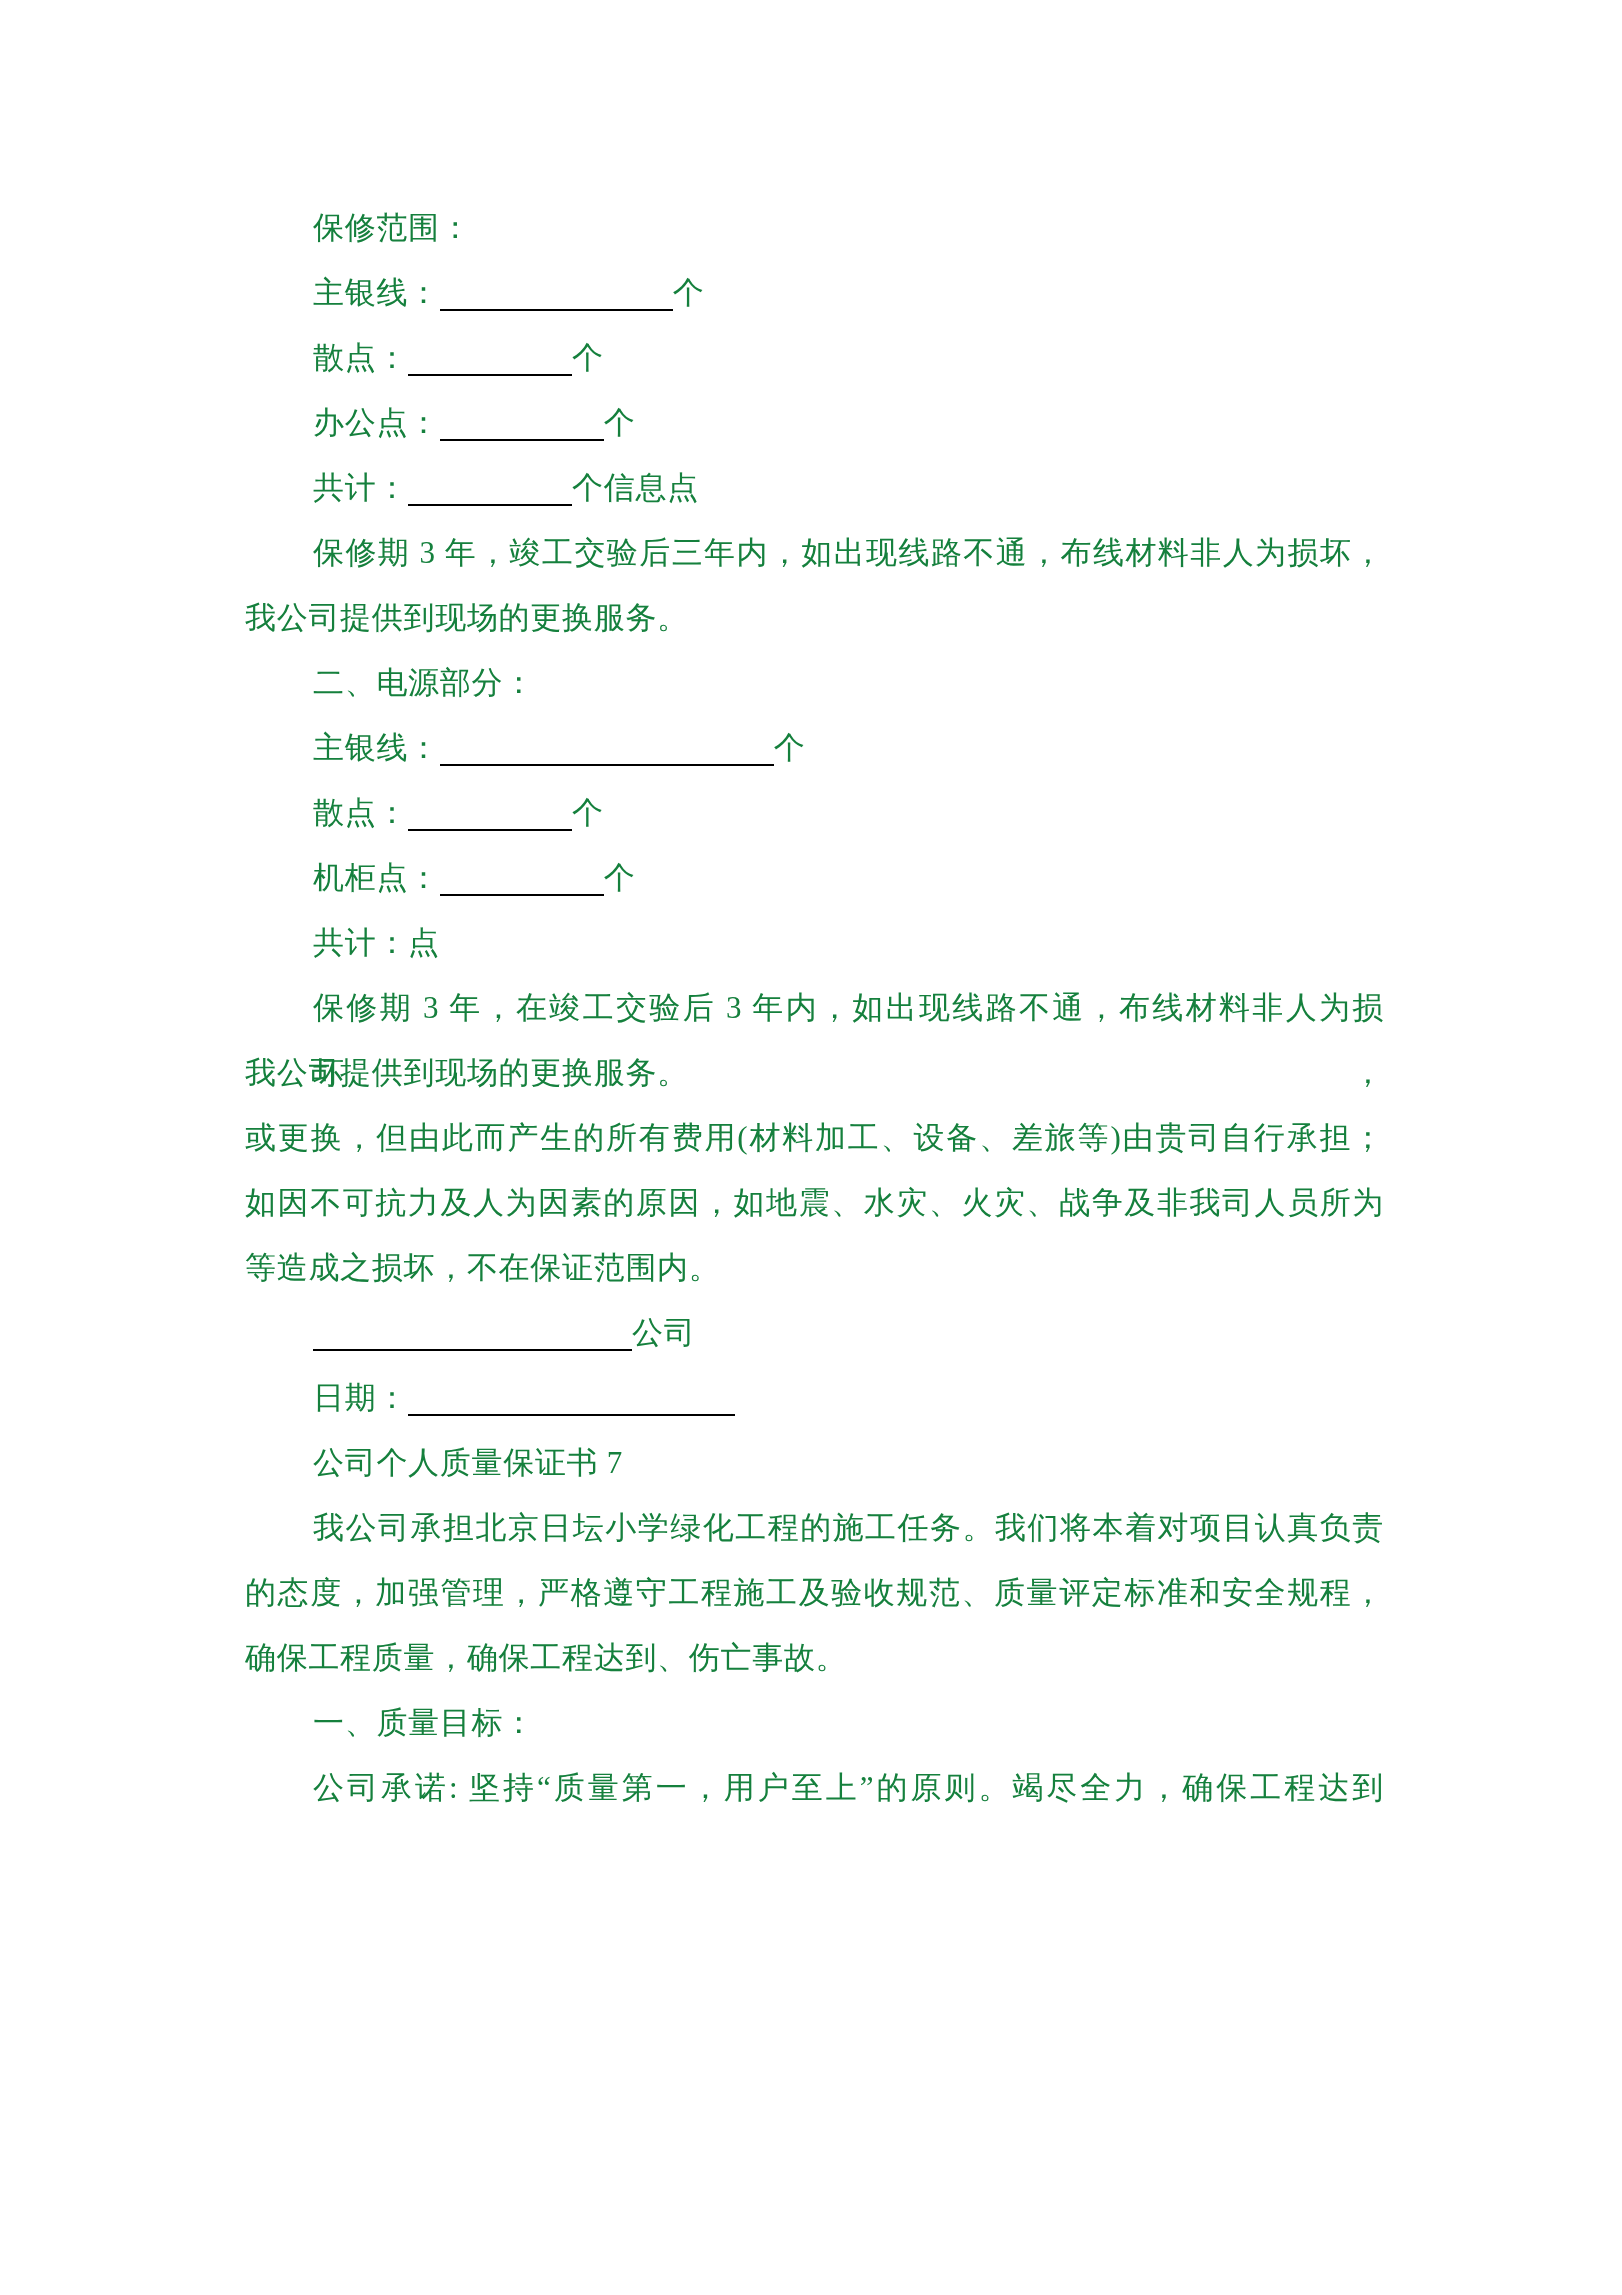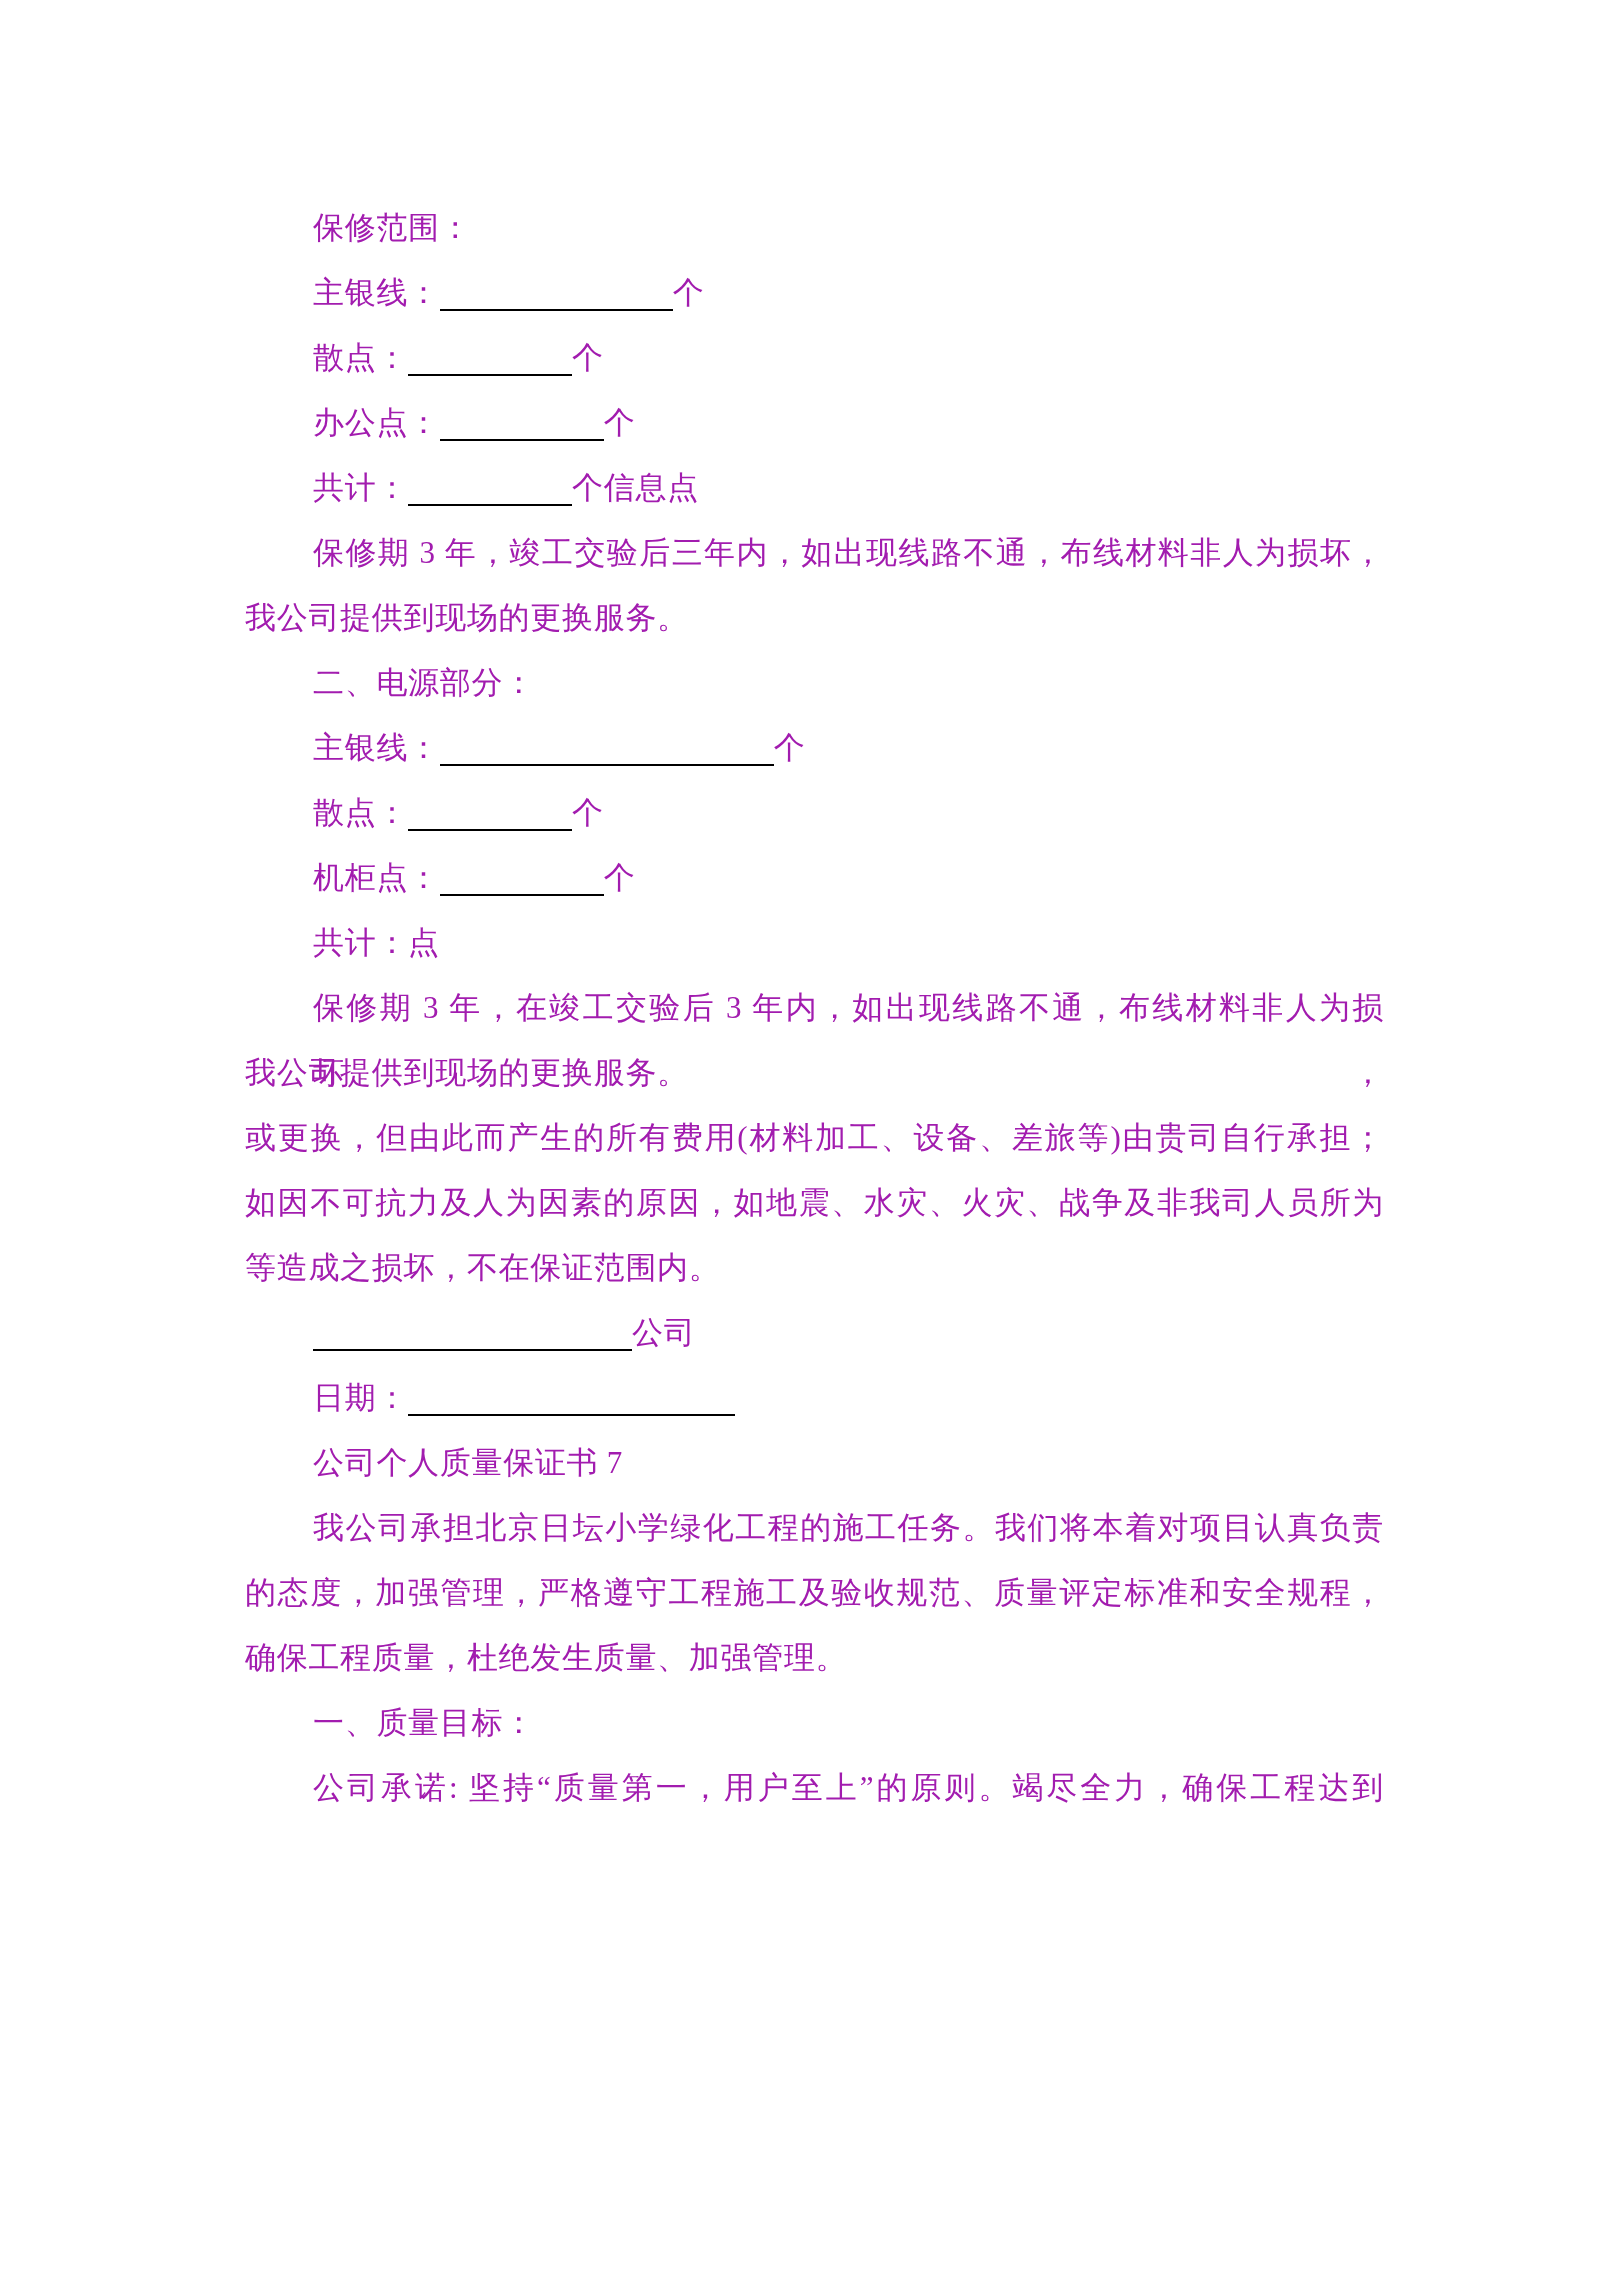--- a/index.html
+++ b/index.html
@@ -5,21 +5,21 @@
   html, body {
     margin: 0;
     padding: 0;
     background: #ffffff;
   }
   .page {
     position: relative;
     width: 1623px;
     height: 2295px;
     background: #ffffff;
-    color: #a21caf;
+    color: #15803d;
     font-family: "Liberation Serif", "DejaVu Serif", serif;
     font-size: 31px;
     overflow: hidden;
   }
   .doc {
     position: absolute;
     left: 245px;
     top: 195px;
     width: 1139px;
   }
@@ -63,18 +63,18 @@
       <div class="line indent justify"><span>保修期 3 年，在竣工交验后 3 年内，如出现线路不通，布线材料非人为损坏，</span></div>
       <div class="line"><span>我公司提供到现场的更换服务。</span></div>
       <div class="line justify"><span>或更换，但由此而产生的所有费用(材料加工、设备、差旅等)由贵司自行承担；</span></div>
       <div class="line justify"><span>如因不可抗力及人为因素的原因，如地震、水灾、火灾、战争及非我司人员所为</span></div>
       <div class="line"><span>等造成之损坏，不在保证范围内。</span></div>
       <div class="line indent"><span class="blank" style="width: 319px;"></span><span>公司</span></div>
       <div class="line indent"><span>日期：</span><span class="blank" style="width: 327px;"></span></div>
       <div class="line indent"><span>公司个人质量保证书 7</span></div>
       <div class="line indent justify"><span>我公司承担北京日坛小学绿化工程的施工任务。我们将本着对项目认真负责</span></div>
       <div class="line justify"><span>的态度，加强管理，严格遵守工程施工及验收规范、质量评定标准和安全规程，</span></div>
-      <div class="line"><span>确保工程质量，杜绝发生质量、加强管理。</span></div>
+      <div class="line"><span>确保工程质量，确保工程达到、伤亡事故。</span></div>
       <div class="line indent"><span>一、质量目标：</span></div>
       <div class="line indent justify"><span>公司承诺: 坚持“质量第一，用户至上”的原则。竭尽全力，确保工程达到</span></div>
     </div>
 </div>
 
 
 </body></html>

